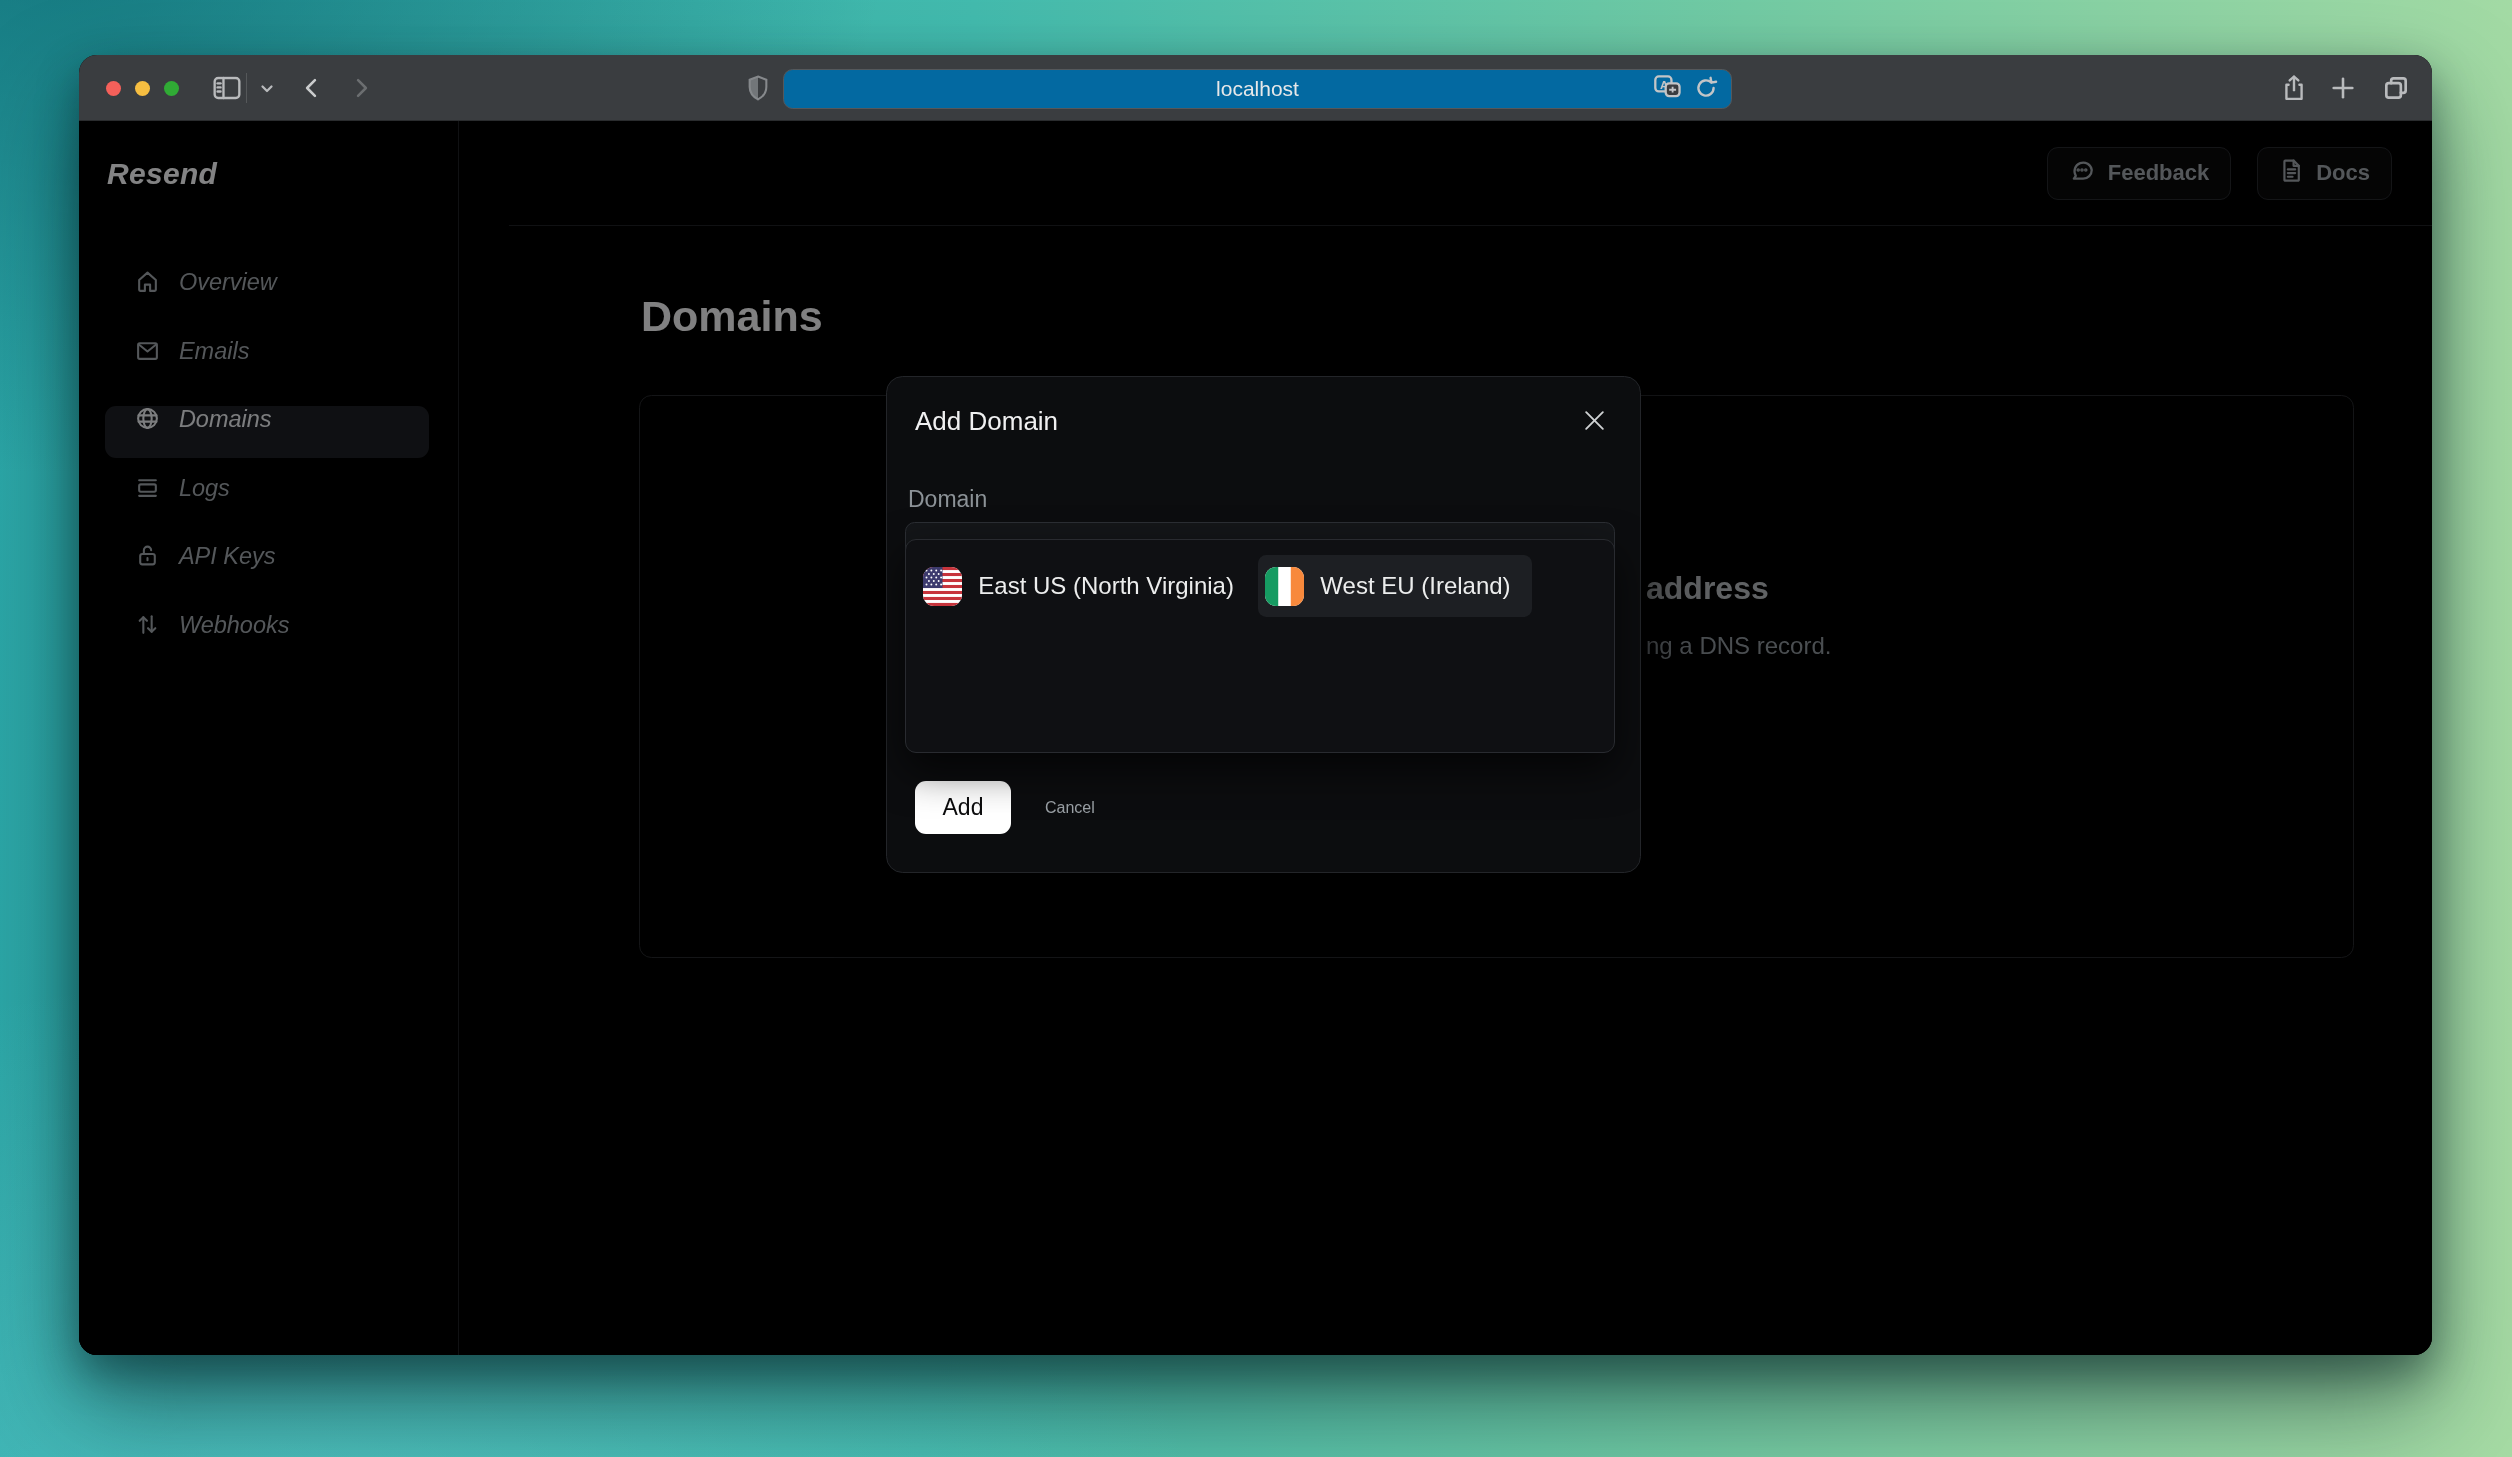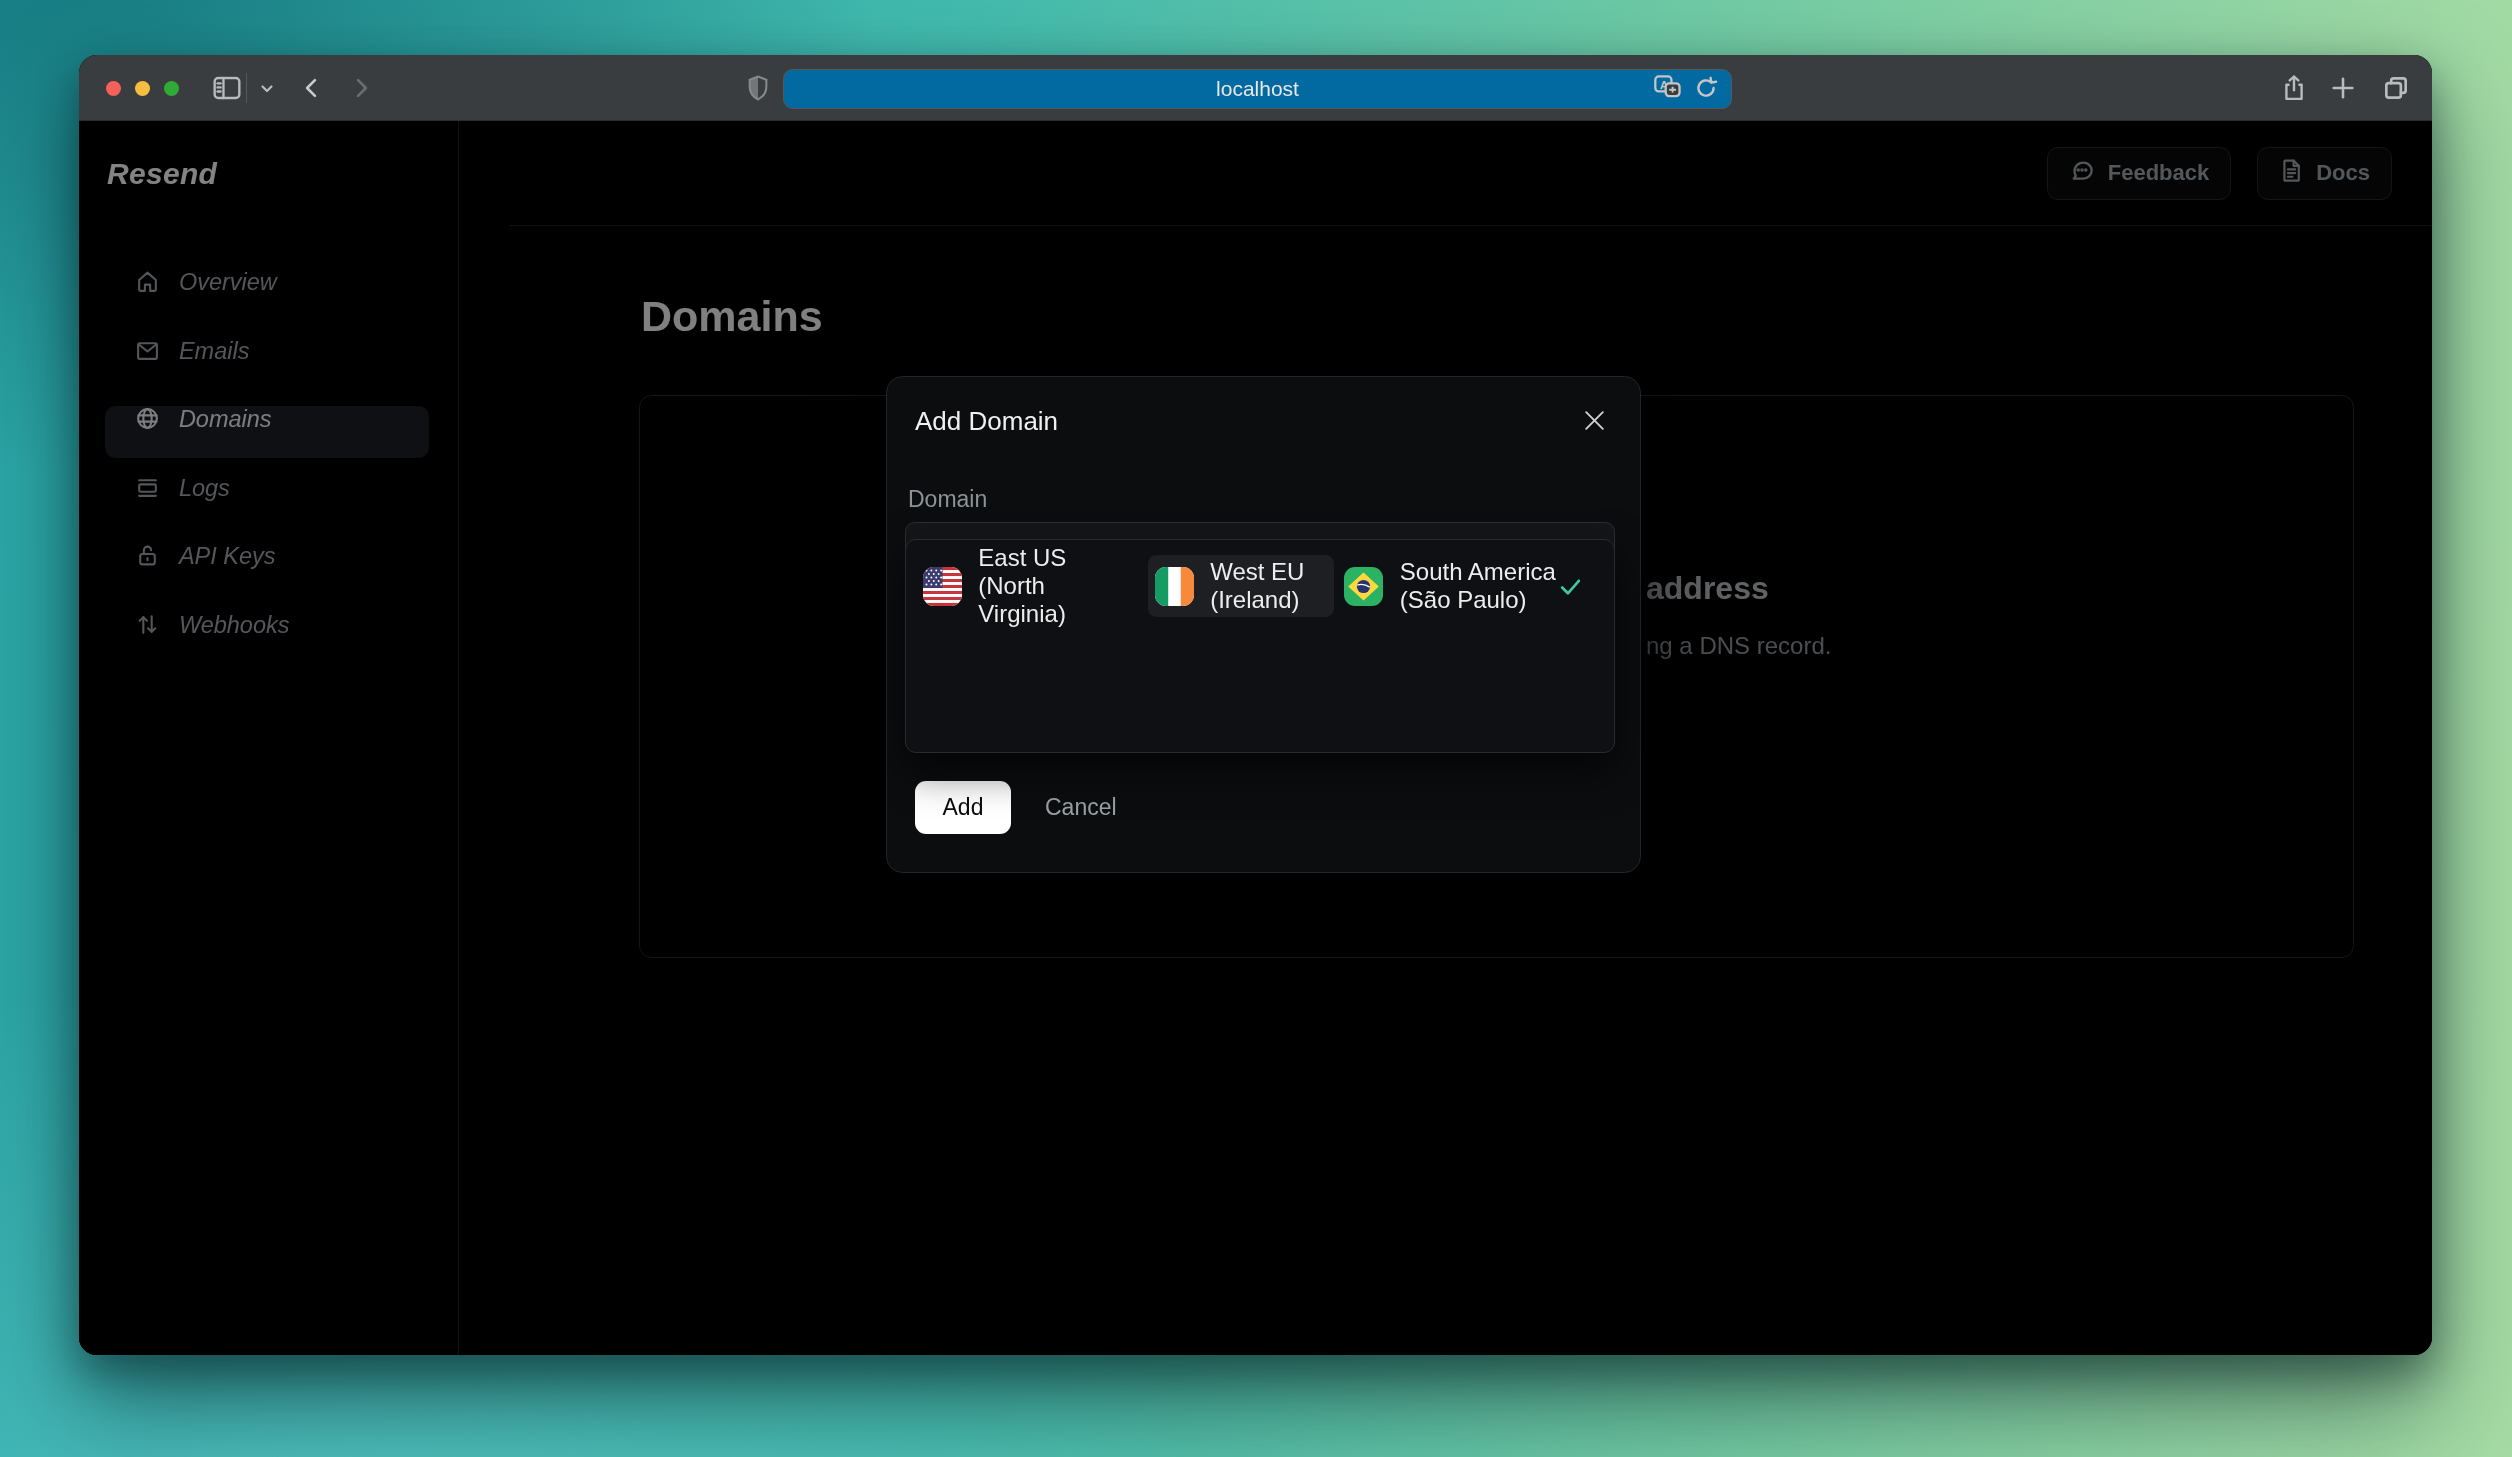--- a/index.html
+++ b/index.html
@@ -85,21 +85,21 @@
   .flag { width:39px; height:39px; border-radius:11px; overflow:hidden; flex:0 0 39px; }
   .flag svg { display:block; width:39px; height:39px; }
   .opt-label { margin-left:16.6px; font-size:24px; color:#eceded; flex:1; }
   .opt-check { width:25px; height:25px; color:#41c79b; }
   .add-btn {
     position:absolute; left:28px; top:404px; width:96px; height:53px;
     background:#ffffff; border:none; border-radius:11px;
     font-family:"Liberation Sans", sans-serif; font-size:23px; font-weight:500; color:#0b0b0c;
   }
   .cancel-btn { position:absolute; left:158px; top:404px; height:53px; display:flex; align-items:center;
-    font-size:23px; font-weight:500; color:#9ba1a6; }
+    font-size:16px; font-weight:500; color:#9ba1a6; }
   svg.stroke { fill:none; stroke:currentColor; stroke-width:2; stroke-linecap:round; stroke-linejoin:round; }
 </style>
 </head>
 <body>
 
 <div class="window">
 
   <div class="toolbar">
     <div class="tl red"></div>
     <div class="tl yellow"></div>
@@ -335,36 +335,20 @@
         <div class="opt hover">
           <span class="flag">
             <svg viewBox="0 0 56 56">
               <rect width="56" height="56" fill="#fff"></rect>
               <rect width="19" height="56" fill="#169b62"></rect>
               <rect x="37" width="19" height="56" fill="#f8893c"></rect>
             </svg>
           </span>
           <span class="opt-label">West EU (Ireland)</span>
         </div>
-        <div class="opt">
-          <span class="flag">
-            <svg viewBox="0 0 56 56">
-              <rect width="56" height="56" fill="#2bb363"></rect>
-              <polygon points="28,8 50,28 28,48 6,28" fill="#ffd83d"></polygon>
-              <circle cx="28" cy="28" r="9.5" fill="#25346d"></circle>
-              <path d="M19 26c6-2 12-1 18 3" stroke="#fff" stroke-width="2" fill="none"></path>
-            </svg>
-          </span>
-          <span class="opt-label">South America (São Paulo)</span>
-          <span class="opt-check">
-            <svg class="stroke" width="25" height="25" viewBox="0 0 24 24" style="stroke-width:2.6">
-                <polyline points="4,13 9.5,18.5 20,6.5"></polyline>
-              </svg>
-          </span>
-        </div>
       </div>
 
       <button class="add-btn">Add</button>
       <div class="cancel-btn">Cancel</div>
     </div>
 
   </div>
 </div>
 
 

